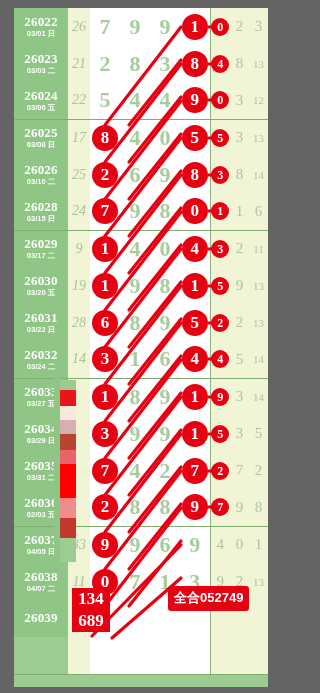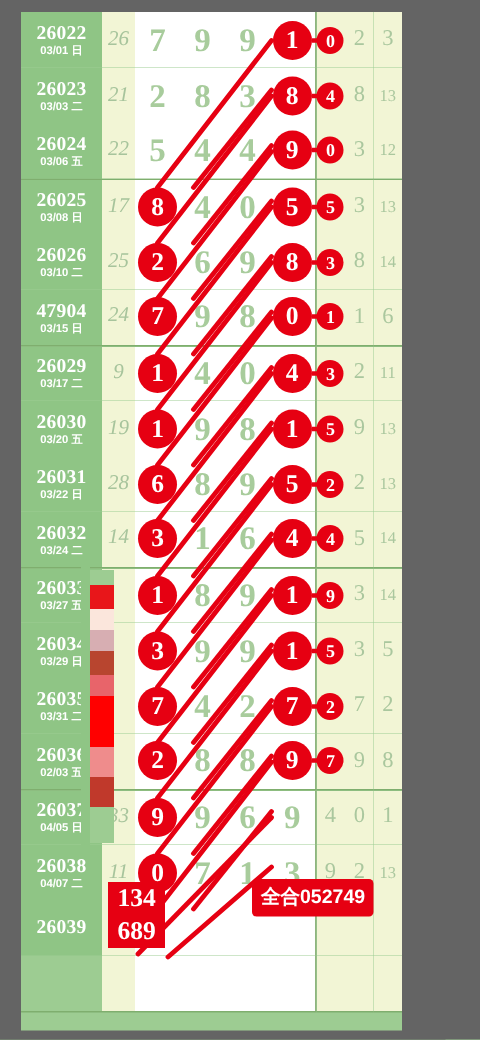--- a/index.html
+++ b/index.html
@@ -272,21 +272,21 @@
               <div class="ball">8</div>
             </td>
             <td class="cell tail first">
               <div class="ball sm">3</div>
             </td>
             <td class="cell tail">8</td>
             <td class="cell tail small">14</td>
           </tr>
           <tr class="row grp">
             <td class="cell issue">
-              <span class="no">47904</span>
+              <span class="no">26028</span>
               <span class="dt">03/15 日</span>
             </td>
             <td class="cell sum">24</td>
             <td class="cell dig">
               <div class="ball">7</div>
             </td>
             <td class="cell dig">9</td>
             <td class="cell dig">8</td>
             <td class="cell dig">
               <div class="dash"></div>

